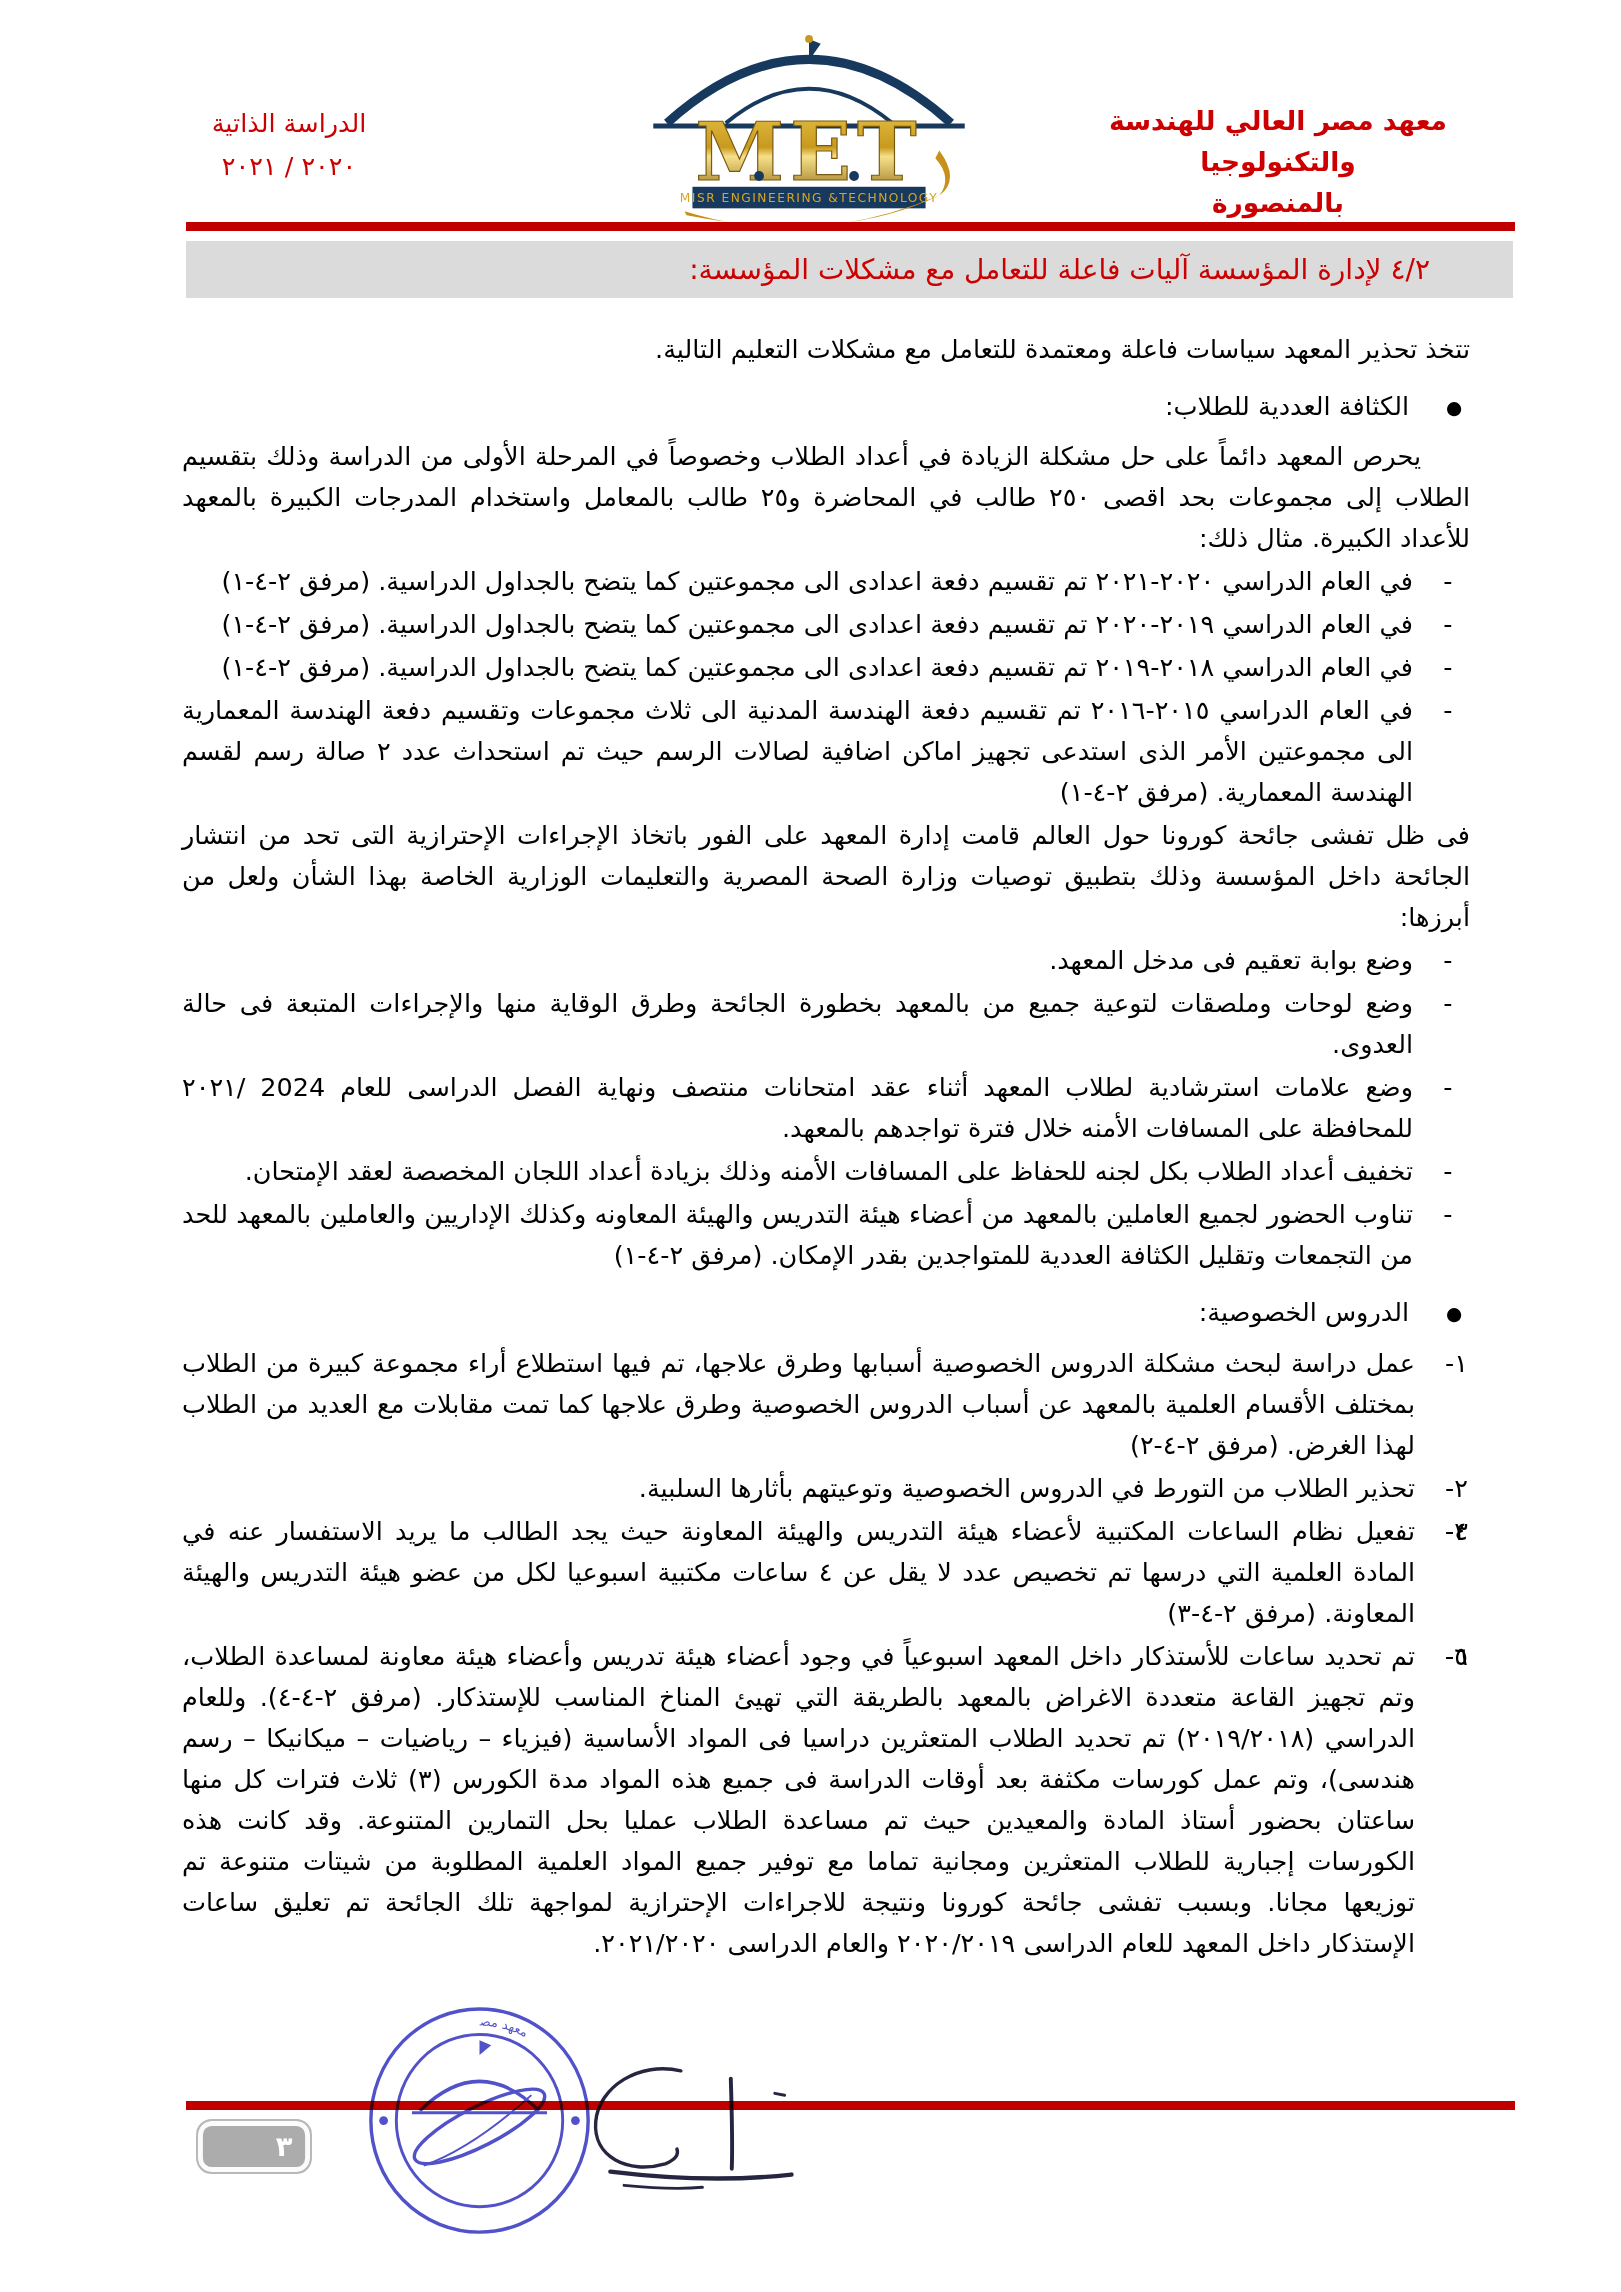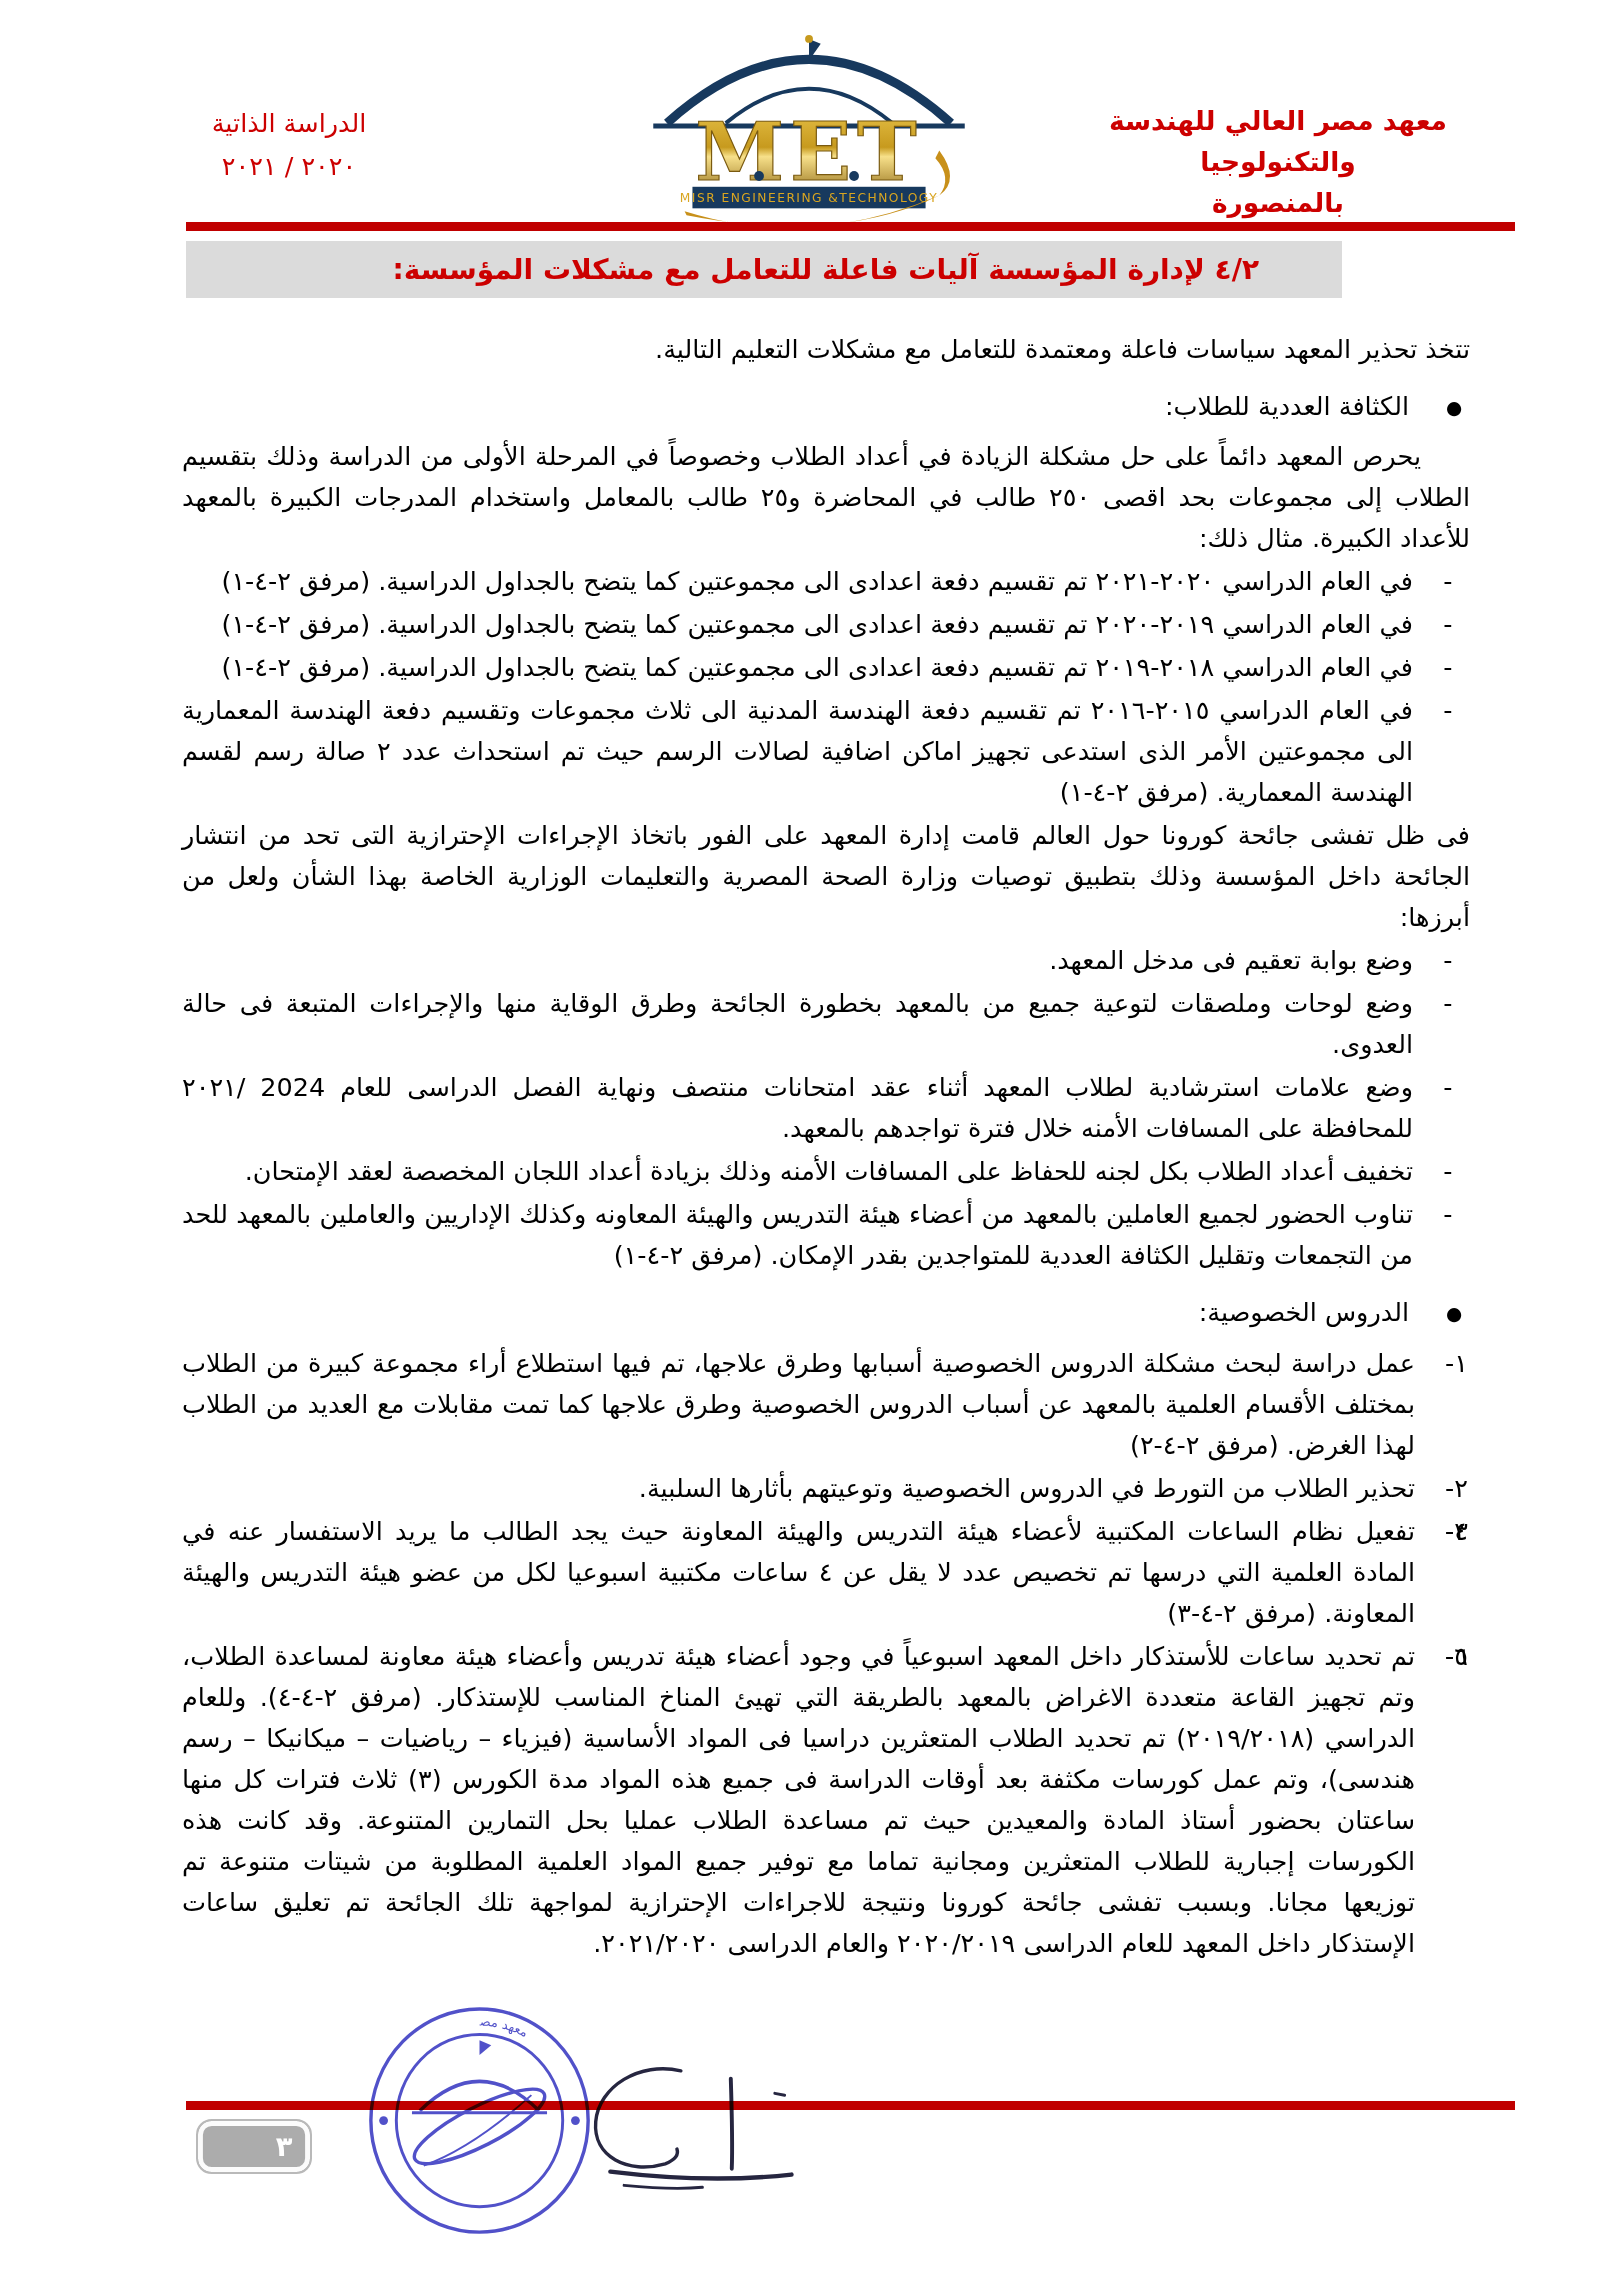--- a/index.html
+++ b/index.html
@@ -11,22 +11,22 @@
   .hdr-right{position:absolute;top:84px;right:137px;width:412px;text-align:center;
     color:#CC0000;font-weight:bold;font-size:26.5px;line-height:41px;margin-top:16px;}
   .hdr-left{position:absolute;top:102px;left:186px;width:206px;text-align:center;
     color:#CC0000;font-weight:normal;font-size:25.5px;line-height:43px;}
   .logo-wrap{position:absolute;top:33px;left:616px;width:387px;height:191px;text-align:right;}
   .redline{position:absolute;left:186px;width:1329px;height:8.8px;background:#C00000;}
   .rl-top{top:222px;}
   .rl-bottom{top:2101px;}
   
   .titlebar{
-    position:absolute;top:241px;left:186px;width:1156px;height:57px;background:#DBDBDB;
-    color:#CC0000;font-weight:bold;font-size:28px;box-sizing:border-box;
+    position:absolute;top:241px;left:186px;width:1327px;height:57px;background:#DBDBDB;
+    color:#CC0000;font-weight:normal;font-size:28px;box-sizing:border-box;
     display:flex;align-items:center;padding-right:83px;
   }
   
   .content{
     position:absolute;top:329px;right:151px;width:1288px;
     font-size:25.5px;line-height:41px;text-align:justify;
   }
   .content p{margin:0;}
   .intro{margin:13.7px 0 5.9px;}
   .bullet-row{position:relative;padding-right:61px;margin:15.7px 0 9.8px;}

